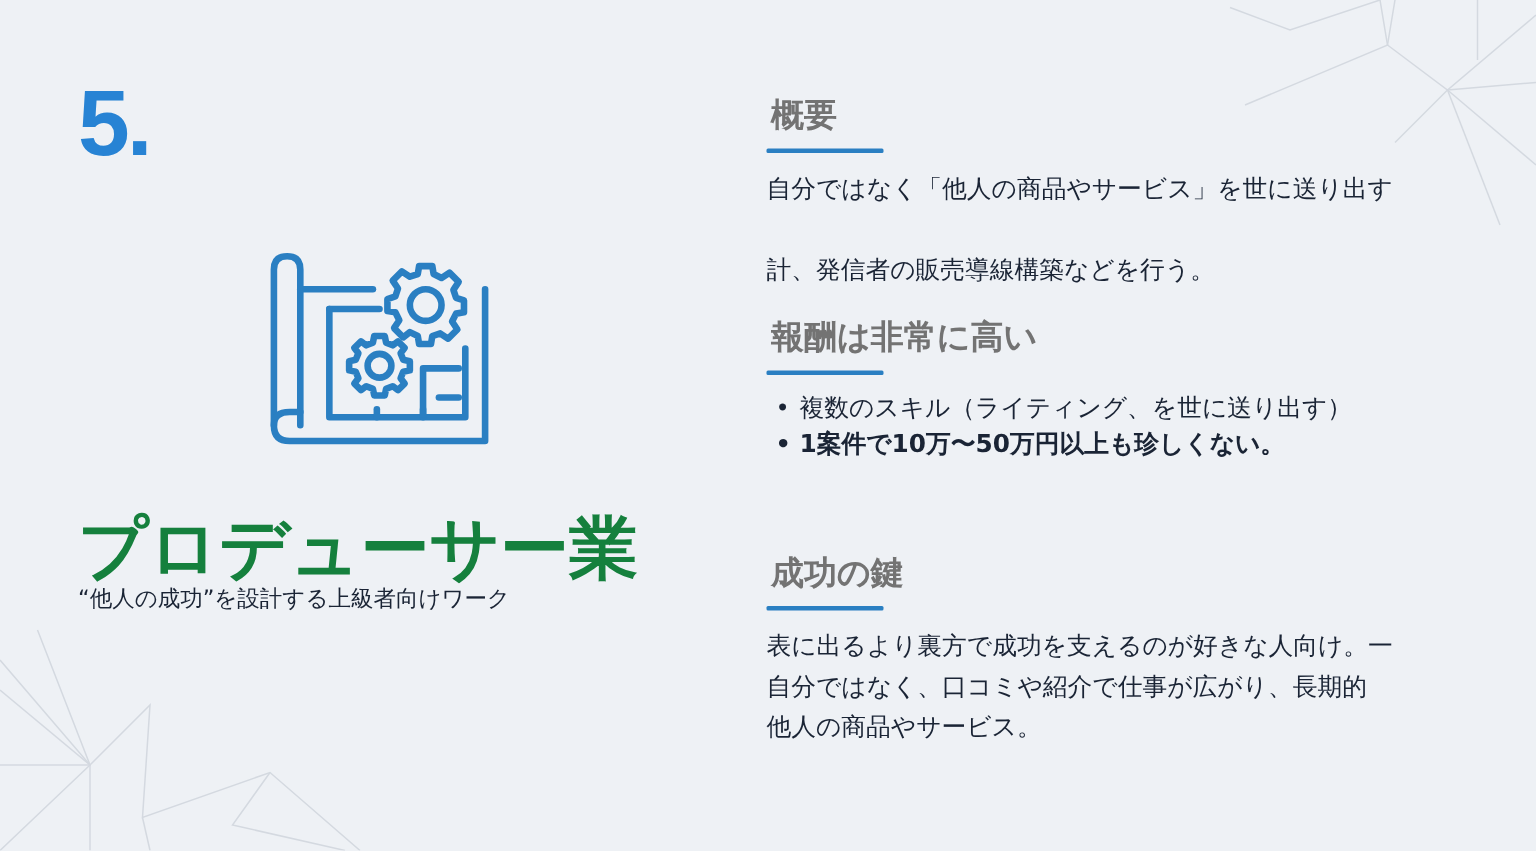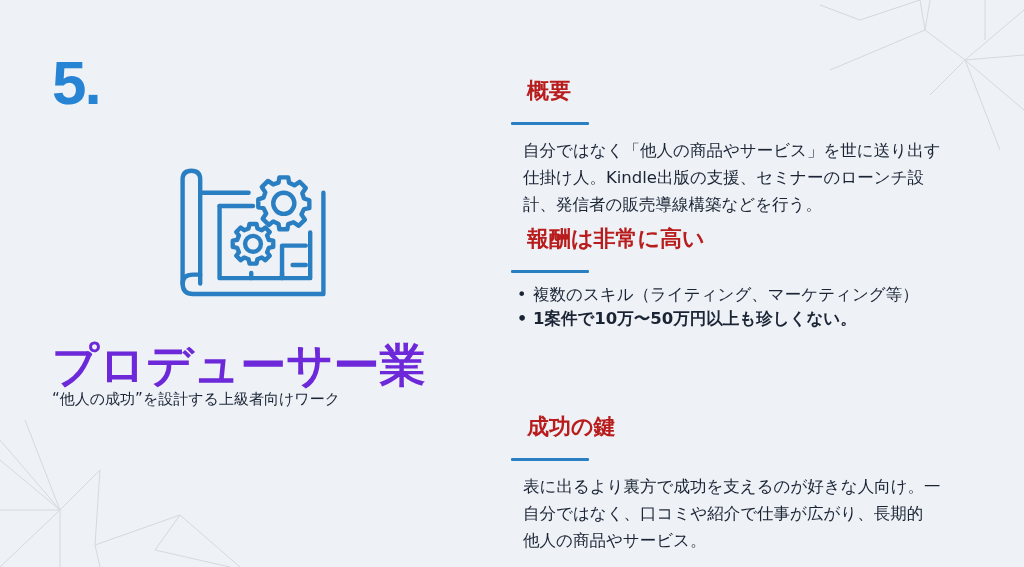--- a/index.html
+++ b/index.html
@@ -15,51 +15,51 @@
 
     .number {
       position: absolute; left: 52px; top: 52px;
       font-size: 62px; font-weight: bold; color: #2783d4;
       line-height: 1; letter-spacing: -2px;
       font-family: "Liberation Sans", "DejaVu Sans", sans-serif;
     }
     .hero-icon { position: absolute; left: 165px; top: 152px; width: 176px; height: 152px; }
     .title {
       position: absolute; left: 52px; top: 340px; width: 420px;
-      font-size: 46px; font-weight: bold; color: #6d28d9;
+      font-size: 46px; font-weight: bold; color: #15803d;
       line-height: 1.1; letter-spacing: 0px; white-space: nowrap;
     }
     .subtitle {
       position: absolute; left: 52px; top: 390px;
       font-size: 15px; color: #1a2435; white-space: nowrap;
     }
 
     .section { position: absolute; left: 511px; width: 480px; }
     .section h2 {
-      margin: 16px; font-size: 22px; font-weight: bold; color: #b91c1c;
+      margin: 3px; font-size: 22px; font-weight: bold; color: #737373;
       line-height: 30px; white-space: nowrap;
     }
     .section .rule {
       width: 78px; height: 3px; background: #2a7fc2; margin-top: 6px; margin-bottom: 10px;
       border-radius: 1px;
     }
     .section p {
-      margin: 12px; font-size: 16.5px; line-height: 27px; color: #1a2435;
+      margin: 0; font-size: 16.5px; line-height: 27px; color: #1a2435;
     }
     .section ul { margin: 0; padding: 0; list-style: none; }
     .section li {
       position: relative; padding-left: 22px; font-size: 16.5px; line-height: 24px; color: #1a2435;
     }
     .section li .bullet {
       position: absolute; left: 6px; top: 0; font-size: 16px;
     }
     .section li.bold { font-weight: bold; }
     #s1 { top: 60px; }
     #s2 { top: 208px; }
-    #s3 { top: 396px; }
+    #s3 { top: 365px; }
   </style>
 </head>
 <body>
 
 <svg class="bg-lines" viewBox="0 0 1024 567">
   <g stroke="#d4d9e0" stroke-width="1" fill="none">
     <path d="M820 5 L860 20 L920 0"></path>
     <path d="M830 70 L925 30 L965 60 L1024 10"></path>
     <path d="M920 0 L925 30"></path>
     <path d="M925 30 L930 0"></path>
@@ -109,32 +109,32 @@
   </svg>
 
   <div class="title">プロデューサー業</div>
   <div class="subtitle">“他人の成功”を設計する上級者向けワーク</div>
 
   <div class="section" id="s1">
     <h2>概要</h2>
     <div class="rule"></div>
     <p>
       <span>自分ではなく「他人の商品やサービス」を世に送り出す</span><br>
-      <span>仕掛け人。Kindle出版の支援、セミナーのローンチ設</span><br>
+      <br>
       <span>計、発信者の販売導線構築などを行う。</span>
     </p>
   </div>
 
   <div class="section" id="s2">
     <h2>報酬は非常に高い</h2>
     <div class="rule"></div>
     <ul>
       <li>
         <span class="bullet">•</span>
-        <span>複数のスキル（ライティング、マーケティング等）</span><br>
+        <span>複数のスキル（ライティング、を世に送り出す）</span><br>
       </li>
       <li class="bold">
         <span class="bullet">•</span>
         <span>1案件で10万〜50万円以上も珍しくない。</span>
       </li>
     </ul>
   </div>
 
   <div class="section" id="s3">
     <h2>成功の鍵</h2>

